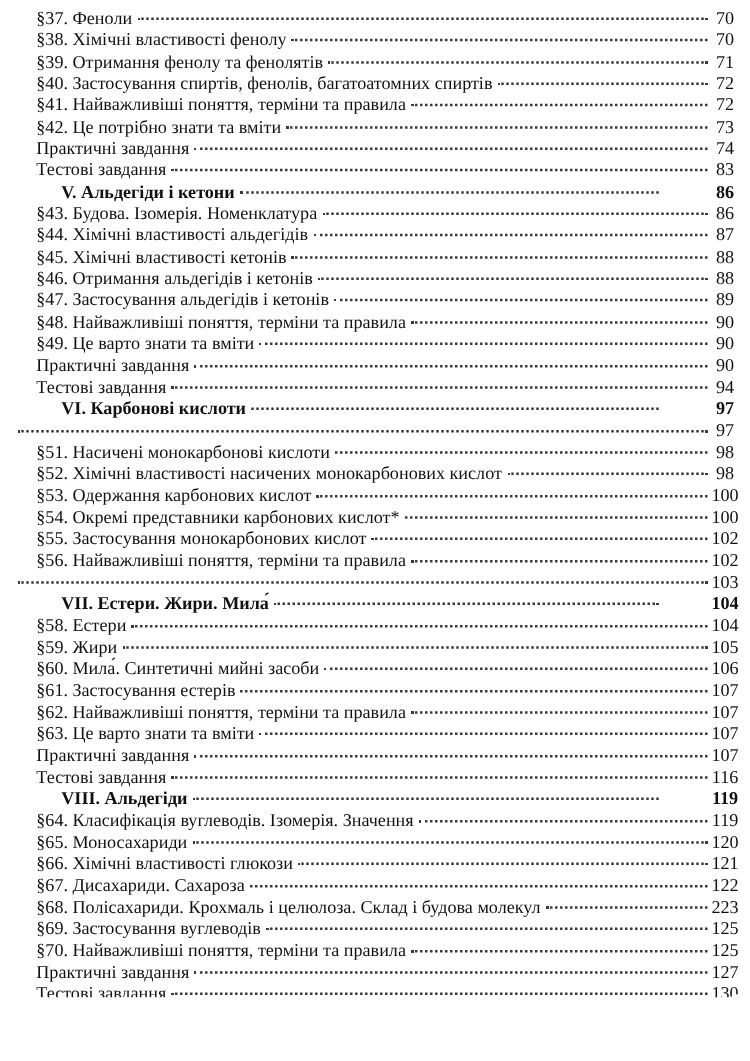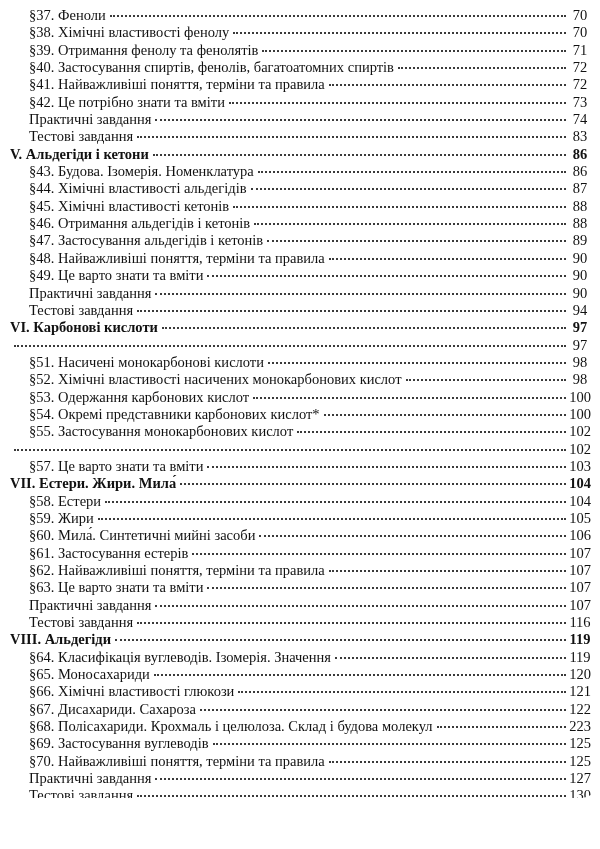--- a/index.html
+++ b/index.html
@@ -28,20 +28,21 @@
     font-size: 14.5px;
     line-height: 17.35px;
     white-space: nowrap;
   }
   .row.section .label {
     padding-left: 19px;
   }
   .row.chapter .label,
   .row.chapter .pagenum {
     font-weight: bold;
+    margin-left: 39px;
   }
   .label {
     flex: 0 0 auto;
   }
   .dots {
     flex: 1 1 auto;
     margin: 0 3px 0 4px;
     border-bottom: 2px dotted #3a3a3a;
     transform: translateY(-3px);
     min-width: 12px;
@@ -175,25 +176,25 @@
         <span class="label">§54. Окремі представники карбонових кислот*</span>
         <span class="dots"></span>
         <span class="pagenum">100</span>
       </div>
       <div class="row section">
         <span class="label">§55. Застосування монокарбонових кислот</span>
         <span class="dots"></span>
         <span class="pagenum">102</span>
       </div>
       <div class="row section">
+        <span class="label">§56. Найважливіші поняття, терміни та правила</span>
         <span class="dots"></span>
         <span class="pagenum">102</span>
       </div>
       <div class="row section">
-        <span class="label">§57. Це варто знати та вміти</span>
         <span class="dots"></span>
         <span class="pagenum">103</span>
       </div>
       <div class="row chapter">
         <span class="label">VII. Естери. Жири. Мила́</span>
         <span class="dots"></span>
         <span class="pagenum">104</span>
       </div>
       <div class="row section">
         <span class="label">§58. Естери</span>

